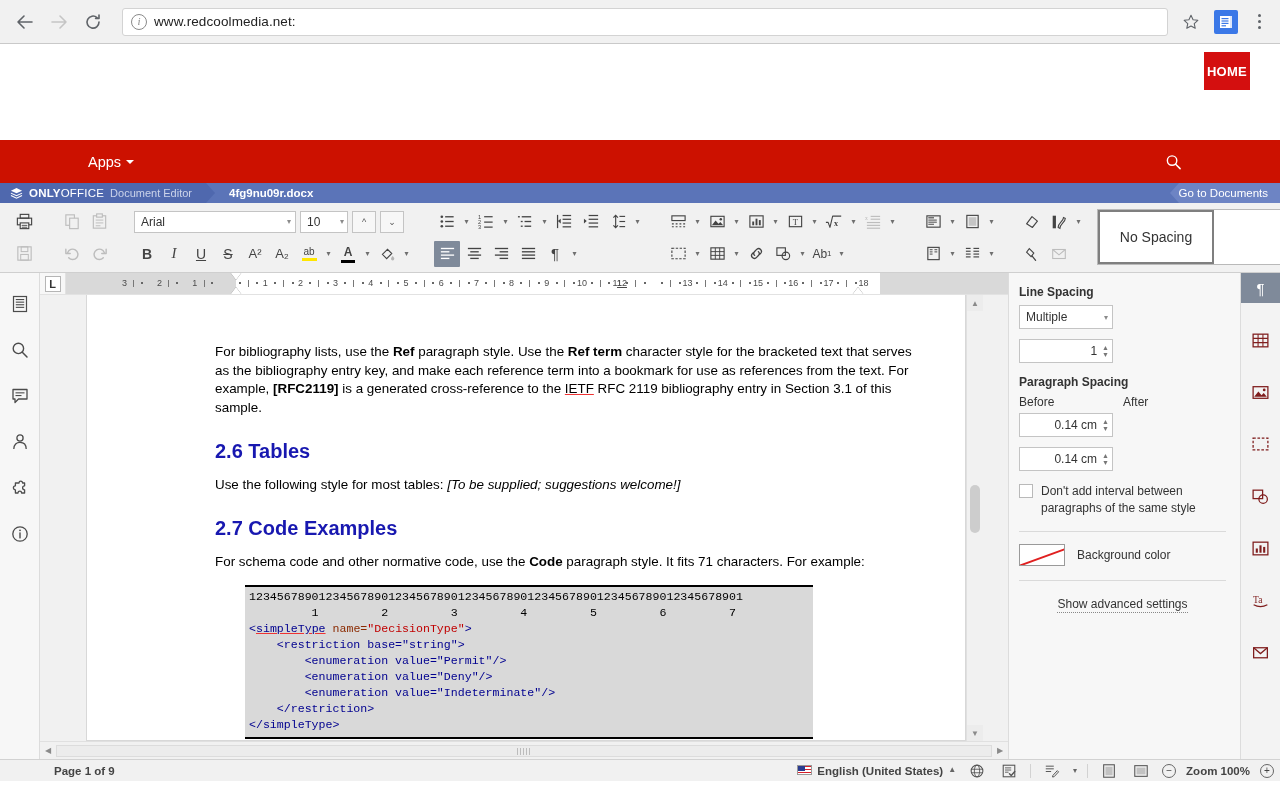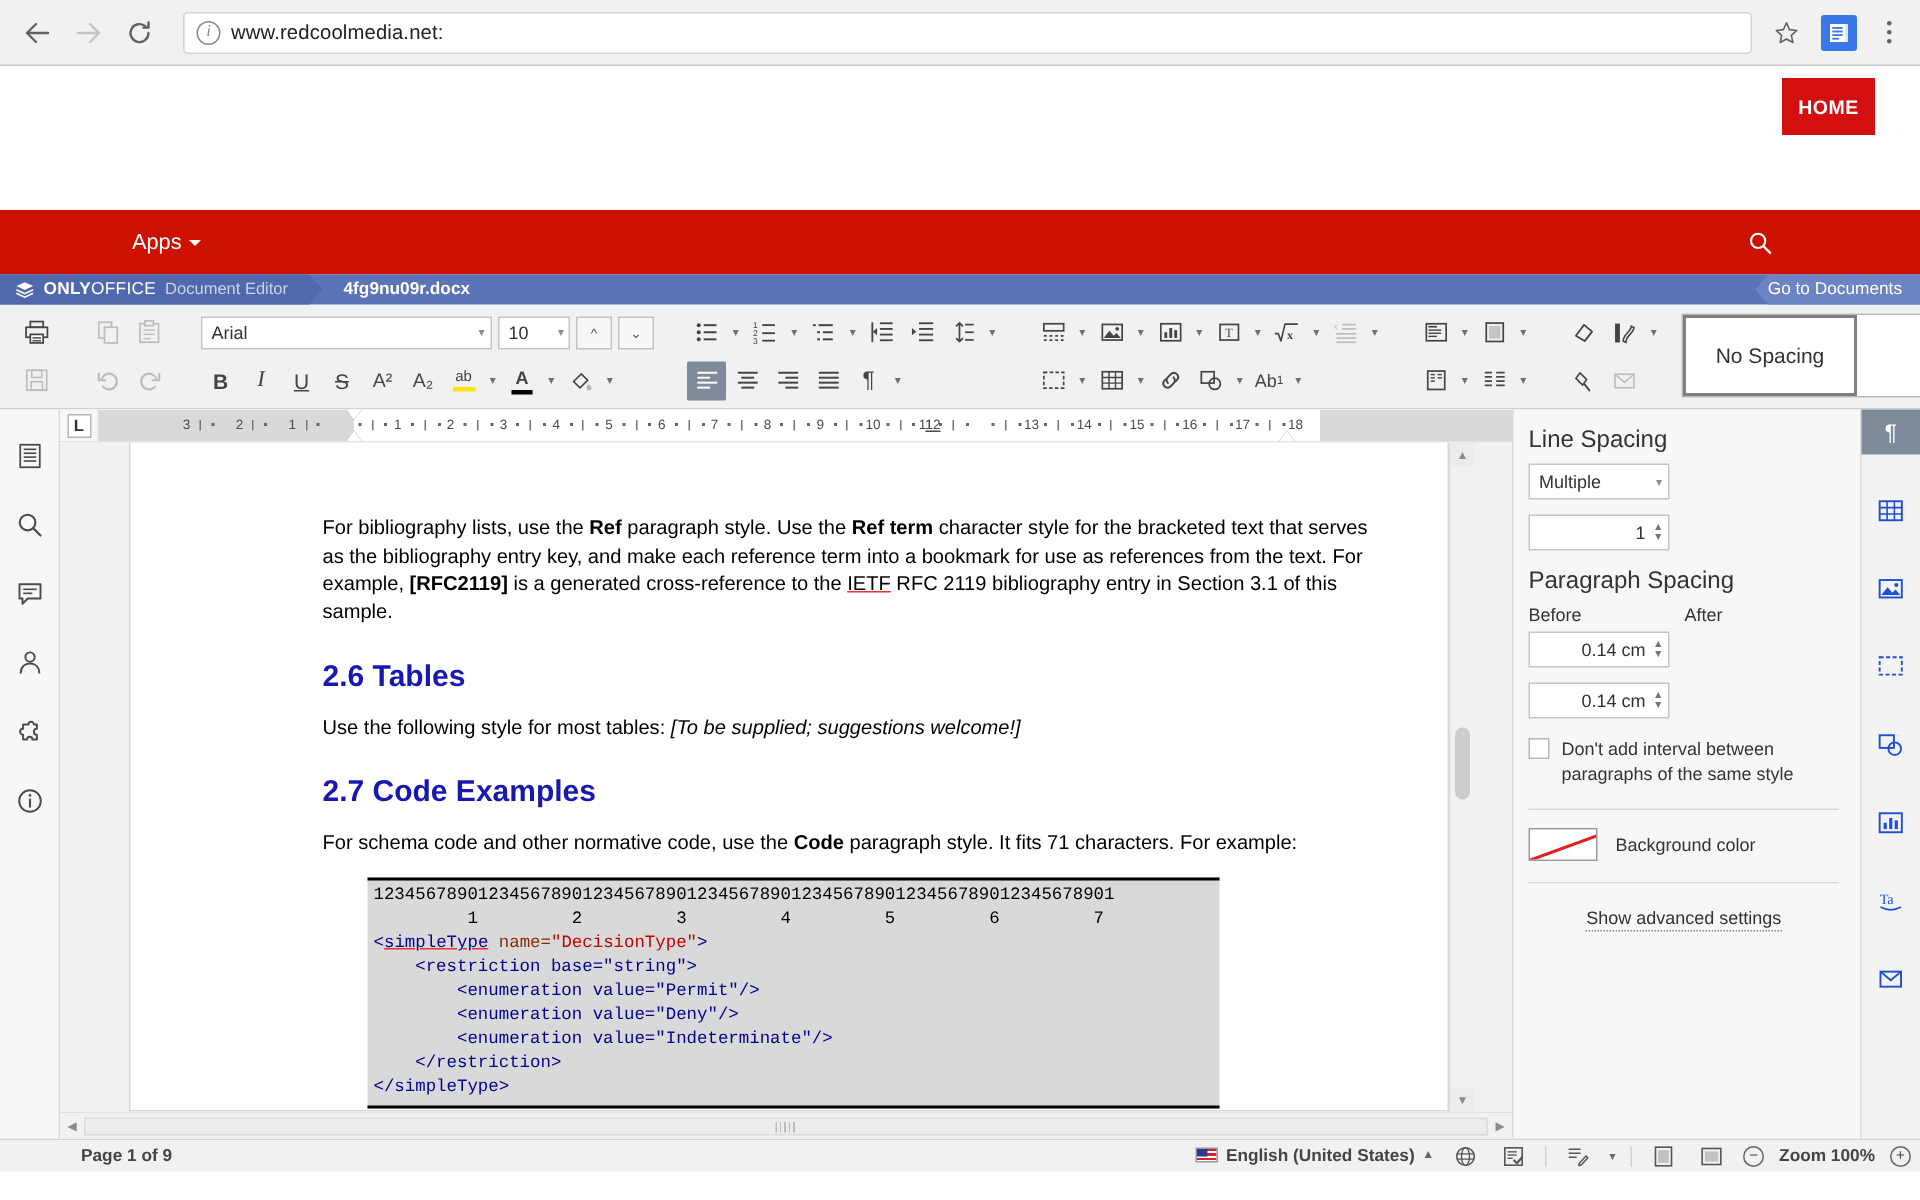--- a/index.html
+++ b/index.html
@@ -71,21 +71,21 @@
   
   .site-top {
     height: 96px;
     background: #fff;
     position: relative;
     border-bottom: 1px solid #fff;
   }
   .home-btn {
     position: absolute;
     right: 30px; top: 8px;
-    width: 62px; height: 38px;
+    width: 46px; height: 38px;
     background: #d40f0f;
     color: #fff;
     font-size: 13px;
     font-weight: bold;
     letter-spacing: .3px;
     display: flex; align-items: center; justify-content: center;
   }
   .site-nav {
     height: 43px;
     background: #cc1100;
@@ -170,21 +170,21 @@
     flex: none;
   }
   .ic.dim { color: #bdbdbd; }
   .ic.active { background: #7f8a9a; color: #fff; border-radius: 1px; }
   .dd {
     width: 11px; height: 26px;
     display: flex; align-items: center; justify-content: center;
     color: #6f6f6f; font-size: 8px;
   }
   .font-name {
-    width: 194px; height: 22px;
+    width: 162px; height: 22px;
     background: #fff; border: 1px solid #c4c4c4;
     display: flex; align-items: center;
     padding: 0 4px 0 6px;
     font-size: 12px; color: #333;
   }
   .font-size {
     width: 48px; height: 22px;
     background: #fff; border: 1px solid #c4c4c4;
     display: flex; align-items: center;
     padding: 0 3px 0 6px;
@@ -325,21 +325,21 @@
   .hs-grip { position:absolute; left:50%; top:2px; transform:translateX(-50%); width:14px; height:7px;
     background: repeating-linear-gradient(90deg,#bcbcbc 0 1px,transparent 1px 3px); }
 
   
   .right-panel {
     width: 232px;
     background: #f7f7f7;
     border-left: 1px solid #dcdcdc;
     padding: 12px 14px 0 10px;
   }
-  .rp-title { font-size: 16px; font-weight: normal; color: #333; margin-bottom: 6px; }
+  .rp-title { font-size: 12px; font-weight: bold; color: #333; margin-bottom: 6px; }
   .rp-row { display: flex; gap: 10px; margin-bottom: 12px; flex-direction: column; }
   .rp-select {
     width: 94px; height: 24px; background:#fff; border:1px solid #c4c4c4;
     display:flex; align-items:center; padding:0 4px 0 6px; font-size:12px; color:#333;
   }
   .rp-spin {
     width: 94px; height:24px; background:#fff; border:1px solid #c4c4c4;
     display:flex; align-items:center; justify-content:flex-end; padding:0 3px 0 6px; font-size:12px; color:#333; gap:5px;
   }
   .spin-arrows { display:flex; flex-direction:column; gap:1px; color:#777; font-size:7px; line-height:6px; }
@@ -356,21 +356,21 @@
   .rp-adv span { border-bottom: 1px dotted #888; padding-bottom:1px; }
 
   .right-rail {
     width: 40px;
     background: #f3f3f3;
     border-left: 1px solid #dcdcdc;
     display: flex; flex-direction: column; align-items: center;
     gap: 22px;
     padding-top: 0;
   }
-  .rr-ic { width: 34px; height: 30px; display:flex; align-items:center; justify-content:center; color:#1d4ed8; }
+  .rr-ic { width: 34px; height: 30px; display:flex; align-items:center; justify-content:center; color:#7f1d1d; }
   .rr-ic.on { background:#7f8a9a; color:#fff; width:40px; }
 
   
   .statusbar {
     height: 22px;
     background: #f1f1f1;
     border-top: 1px solid #d2d2d2;
     display: flex; align-items: center;
     font-size: 11.5px; color: #444;
     padding: 0 6px;

